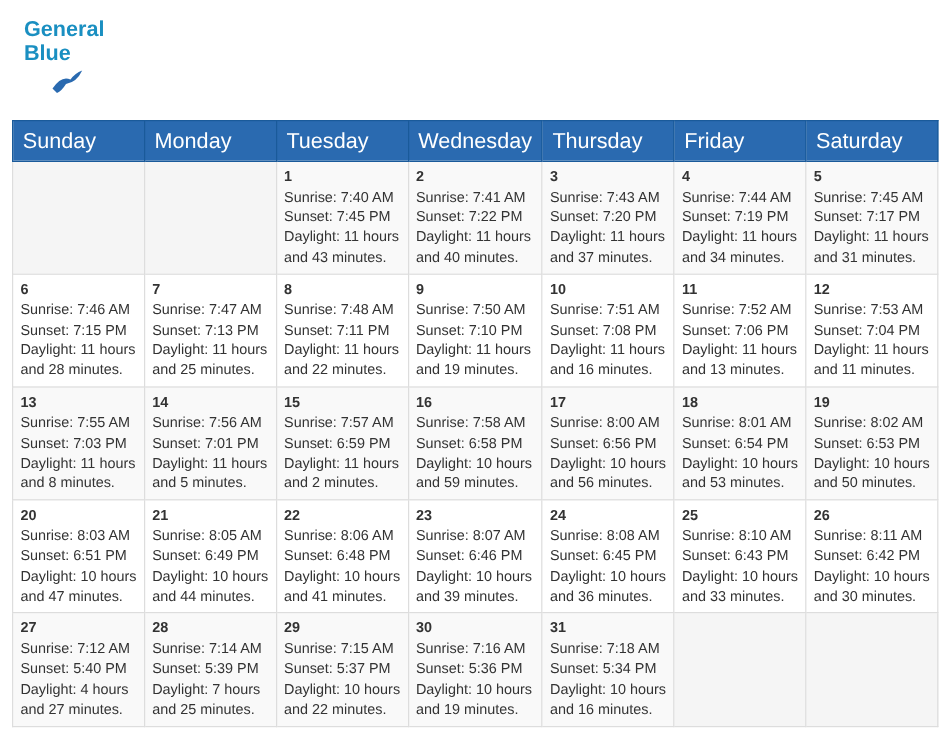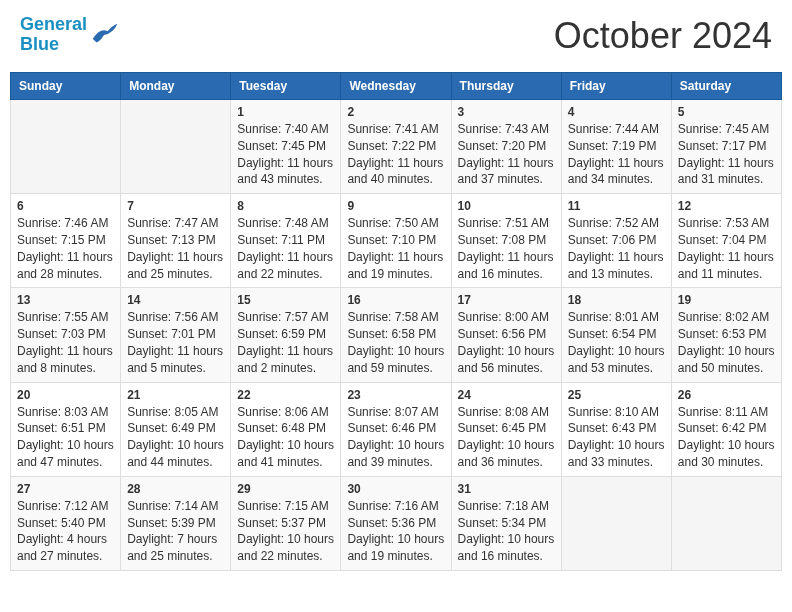--- a/index.html
+++ b/index.html
@@ -13,20 +13,21 @@
     .header {
       display: flex;
       justify-content: space-between;
       align-items: flex-start;
       margin-bottom: 10px;
       padding: 5px 10px;
     }
     .logo {
       display: flex;
       align-items: center;
+      flex-direction: column;
     }
     .logo-text {
       font-size: 18px;
       font-weight: bold;
       color: #1a3a5c;
       line-height: 1.1;
     }
     .logo-text span {
       color: #1a8fc1;
     }
@@ -48,22 +49,22 @@
       color: #555;
     }
     .calendar {
       width: 100%;
       border-collapse: collapse;
       border: 1px solid #ccc;
     }
     .calendar th {
       background-color: #2a6ab0;
       color: #fff;
-      font-size: 12px;
-      font-weight: bold;
+      font-size: 18px;
+      font-weight: normal;
       padding: 6px 8px;
       text-align: left;
       border: 1px solid #1a5a9a;
     }
     .calendar td {
       width: calc(100% / 7);
       vertical-align: top;
       padding: 5px 6px;
       border: 1px solid #ddd;
       font-size: 10.5px;
@@ -101,21 +102,20 @@
       <div class="logo-text">
         <span>General</span><br>
         <span style="color:#1a8fc1">Blue</span>
       </div>
     </div>
     <svg class="logo-bird" viewBox="0 0 40 40">
       <path d="M5 25 Q15 10 25 15 Q30 8 38 5 Q32 18 20 20 Q15 28 10 30 Z" fill="#2a6ab0"></path>
     </svg>
   </div>
   <div class="title-section">
-    <div class="month-title">October 2024</div>
   </div>
 </div>
 
 <table class="calendar">
   <thead>
     <tr>
     <th>Sunday</th>
         <th>Monday</th>
         <th>Tuesday</th>
         <th>Wednesday</th>

